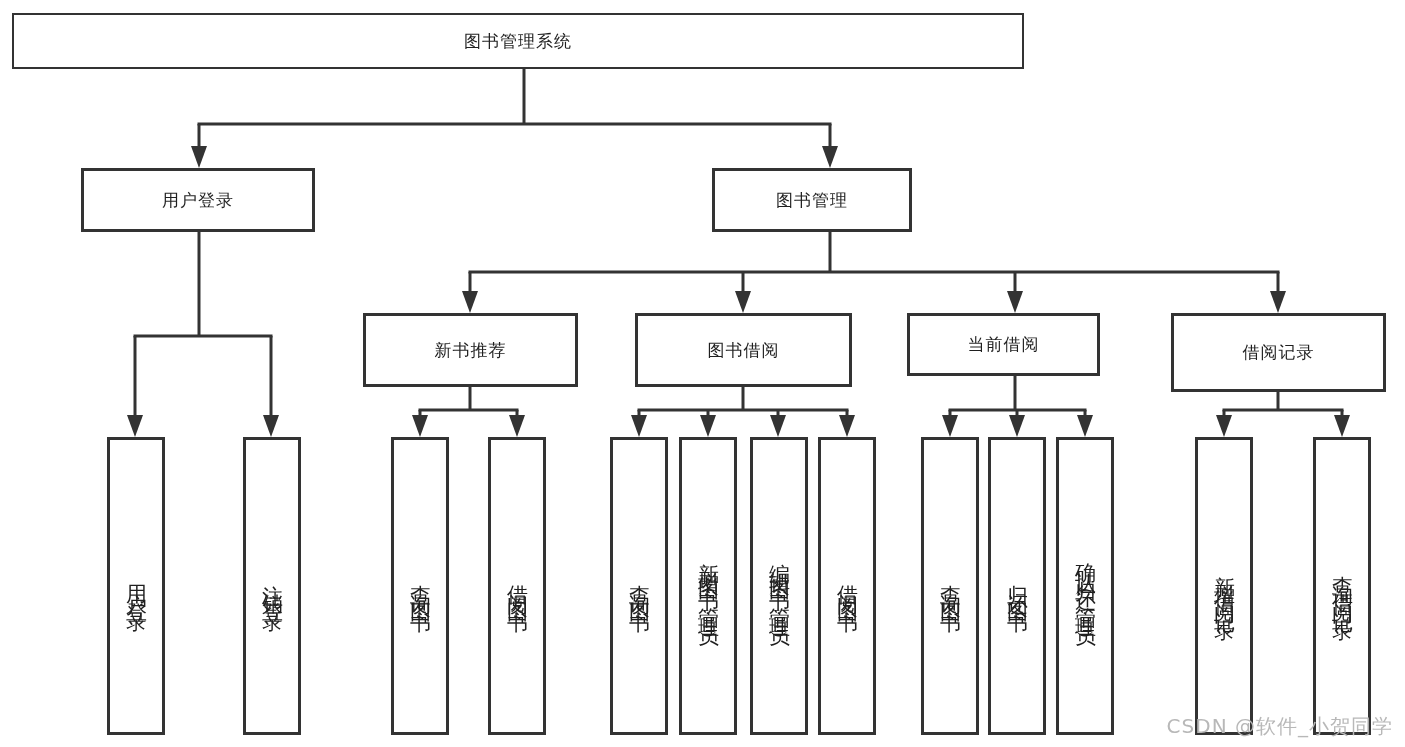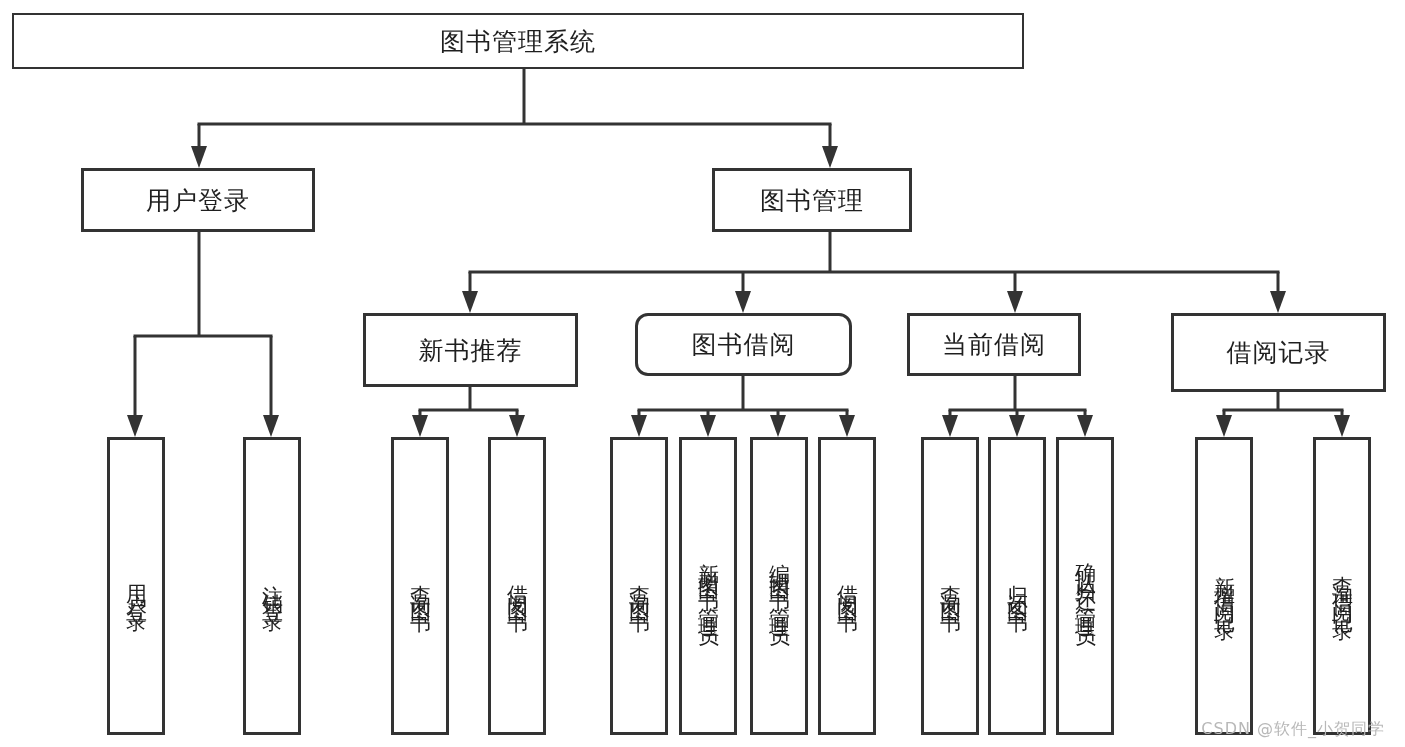--- a/index.html
+++ b/index.html
@@ -23,35 +23,35 @@
   .box{
     position:absolute;
     box-sizing:border-box;
     background:var(--bg);
     border:3px solid var(--line);
     display:flex;
     align-items:center;
     justify-content:center;
     text-align:center;
   }
-  .hbox{font-size:25px;letter-spacing:1px;}
+  .hbox{font-size:17px;letter-spacing:1px;}
   .root{border-width:2.5px;}
   .leaf{width:58px;height:298px;}
   .leaf>span{
     writing-mode:vertical-rl;
     text-orientation:mixed;
     font-size:21px;
     letter-spacing:9px;
     line-height:1;
     white-space:nowrap;
   }
   #watermark{
     position:absolute;
-    right:20px;bottom:7px;
-    font-size:16px;
+    right:12px;bottom:7px;
+    font-size:20px;
     color:var(--watermark);
     letter-spacing:1px;
     z-index:5;
     pointer-events:none;
   }
 </style>
 </head>
 <body>
 
 <div id="stage">
@@ -139,24 +139,24 @@
   <div class="box hbox" style="left:81px;top:168px;width:234px;height:64px;">
     <span>用户登录</span>
   </div>
   <div class="box hbox" style="left:712px;top:168px;width:200px;height:64px;">
     <span>图书管理</span>
   </div>
 
   <div class="box hbox" style="left:363px;top:313px;width:215px;height:74px;">
     <span>新书推荐</span>
   </div>
-  <div class="box hbox" style="left:635px;top:313px;width:217px;height:63px;border-radius:13px;">
+  <div class="box hbox" style="left:635px;top:313px;width:217px;height:74px;">
     <span>图书借阅</span>
   </div>
-  <div class="box hbox" style="left:907px;top:313px;width:174px;height:63px;">
+  <div class="box hbox" style="left:907px;top:313px;width:193px;height:63px;">
     <span>当前借阅</span>
   </div>
   <div class="box hbox" style="left:1171px;top:313px;width:215px;height:79px;">
     <span>借阅记录</span>
   </div>
 
   <div class="box leaf" style="left:107px;top:437px;">
     <span>用户登录</span>
   </div>
   <div class="box leaf" style="left:243px;top:437px;">

